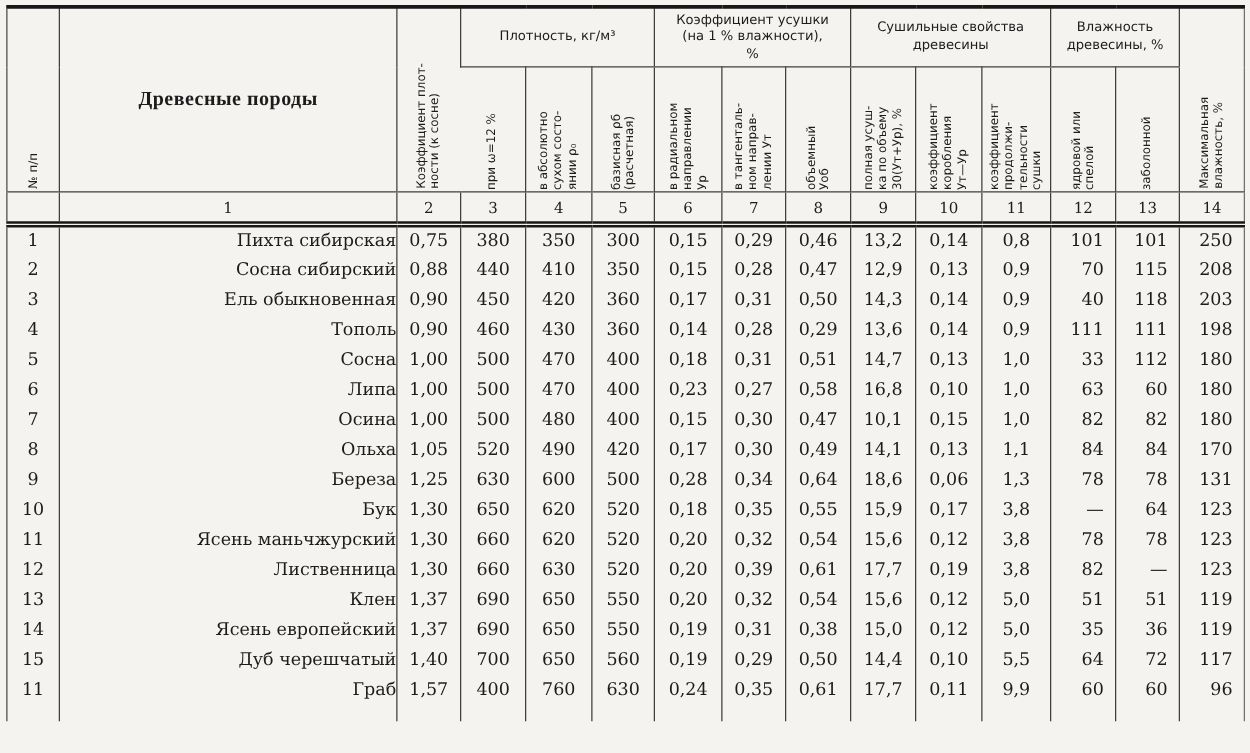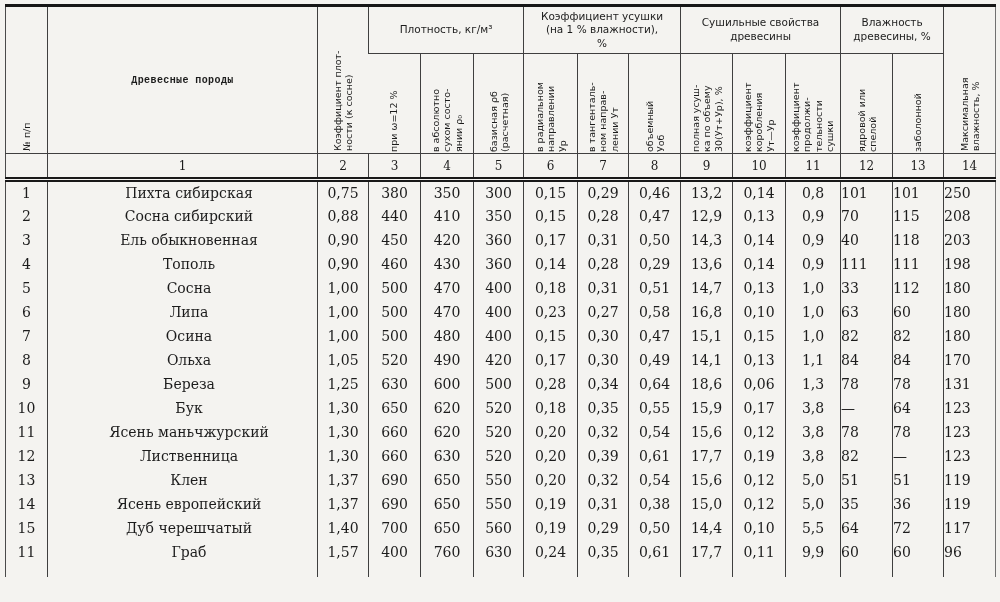--- a/index.html
+++ b/index.html
@@ -47,42 +47,42 @@
     transform: translate(-50%, -50%) rotate(-90deg);
     white-space: pre-line;
     font-family: "DejaVu Sans", sans-serif;
     font-size: 9.5px; line-height: 1.2;
     text-align: left;
   }
   tr.s .vt { width: 96px; }
   .vh2 .vt { width: 142px; }
 
   .species-h {
-    font-family: Liberation Mono, monospace;
-    font-weight: 700; font-size: 10px;
+    font-family: Liberation Serif, serif;
+    font-weight: 700; font-size: 16px;
     letter-spacing: 0.4px;
   }
 
   tr.n td {
     height: 26px;
     border-top: 1px solid #3f3f3f;
     border-bottom: 5px double #181818;
     font-family: "DejaVu Serif", serif;
     font-size: 12px;
     text-align: center; vertical-align: middle;
   }
 
   tbody td {
     height: 24px;
     font-family: "DejaVu Serif", serif;
     font-size: 14px;
     text-align: center; vertical-align: middle;
   }
-  tbody td.species-cell { text-align: center; padding-left: 13px; }
-  tbody td.r { text-align: left; padding-right: 9px; }
+  tbody td.species-cell { text-align: right; padding-left: 13px; }
+  tbody td.r { text-align: right; padding-right: 9px; }
   tbody tr.stub td { height: 13px; }
 </style>
 </head>
 <body>
 
 <div class="sheet">
   <table>
     <colgroup>
       <col style="width:42px">
         <col style="width:270px">
@@ -300,21 +300,21 @@
         <tr>
           <td>7</td>
           <td class="species-cell">Осина</td>
           <td>1,00</td>
           <td>500</td>
           <td>480</td>
           <td>400</td>
           <td>0,15</td>
           <td>0,30</td>
           <td>0,47</td>
-          <td>15,1</td>
+          <td>10,1</td>
           <td>0,15</td>
           <td>1,0</td>
           <td class="r">82</td>
           <td class="r">82</td>
           <td class="r">180</td>
         </tr>
         <tr>
           <td>8</td>
           <td class="species-cell">Ольха</td>
           <td>1,05</td>

